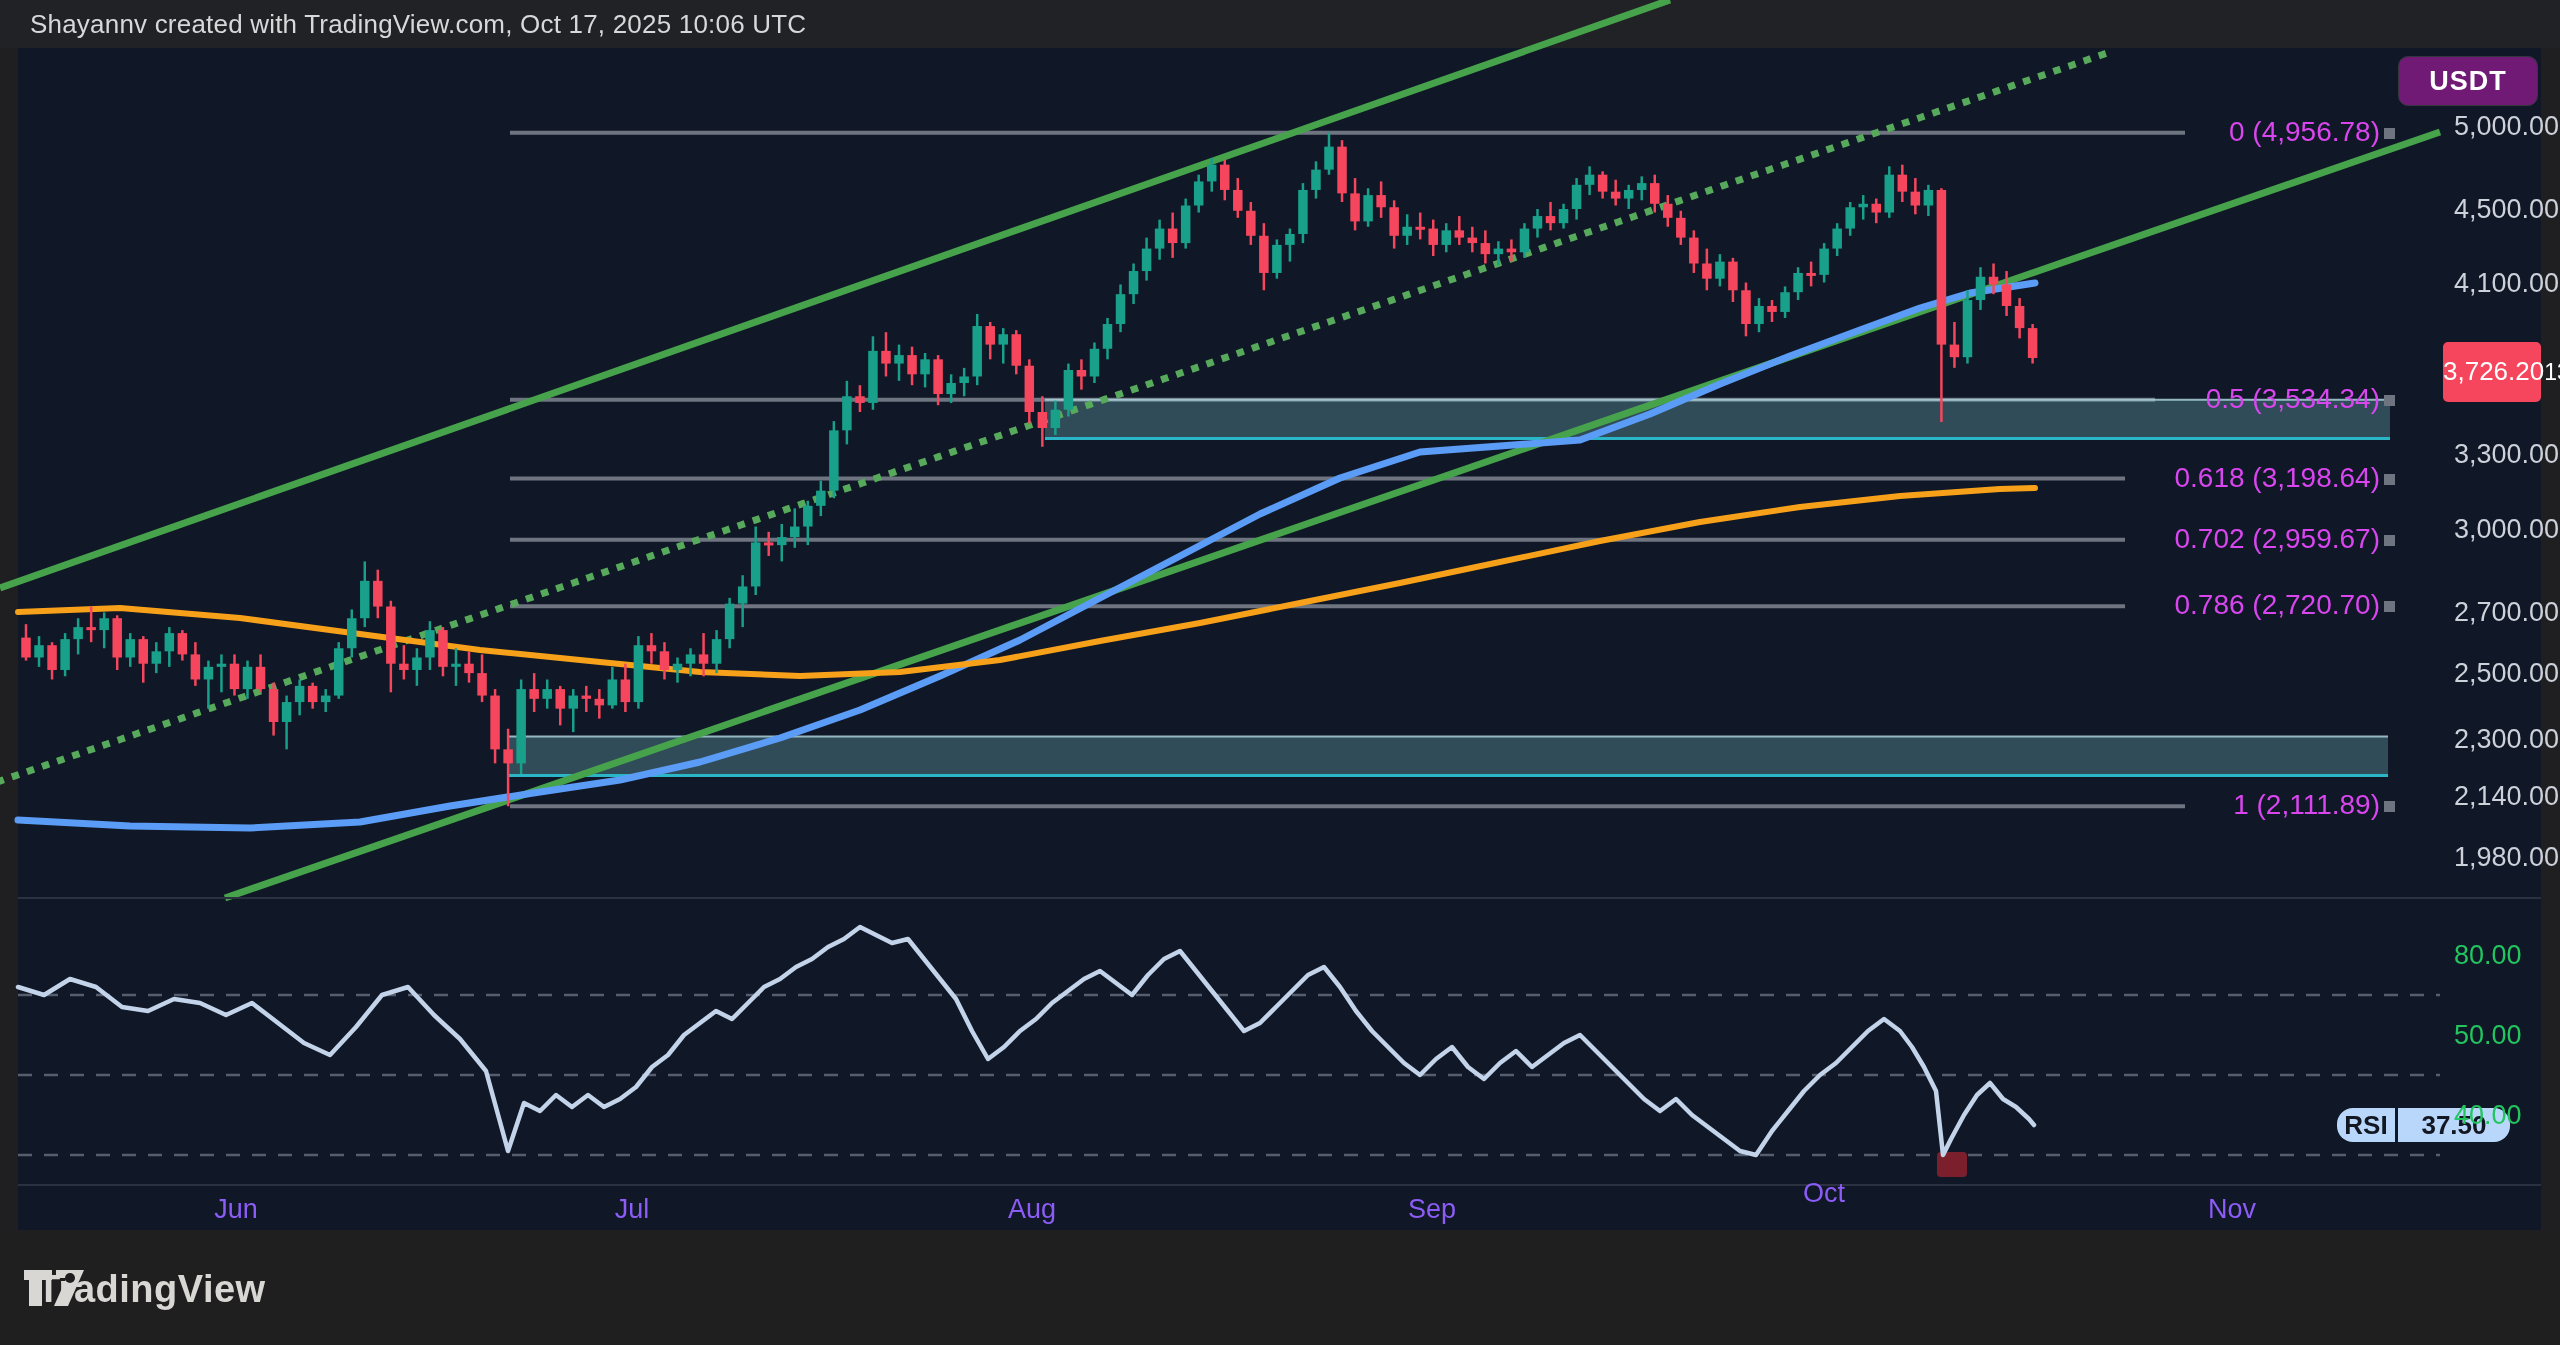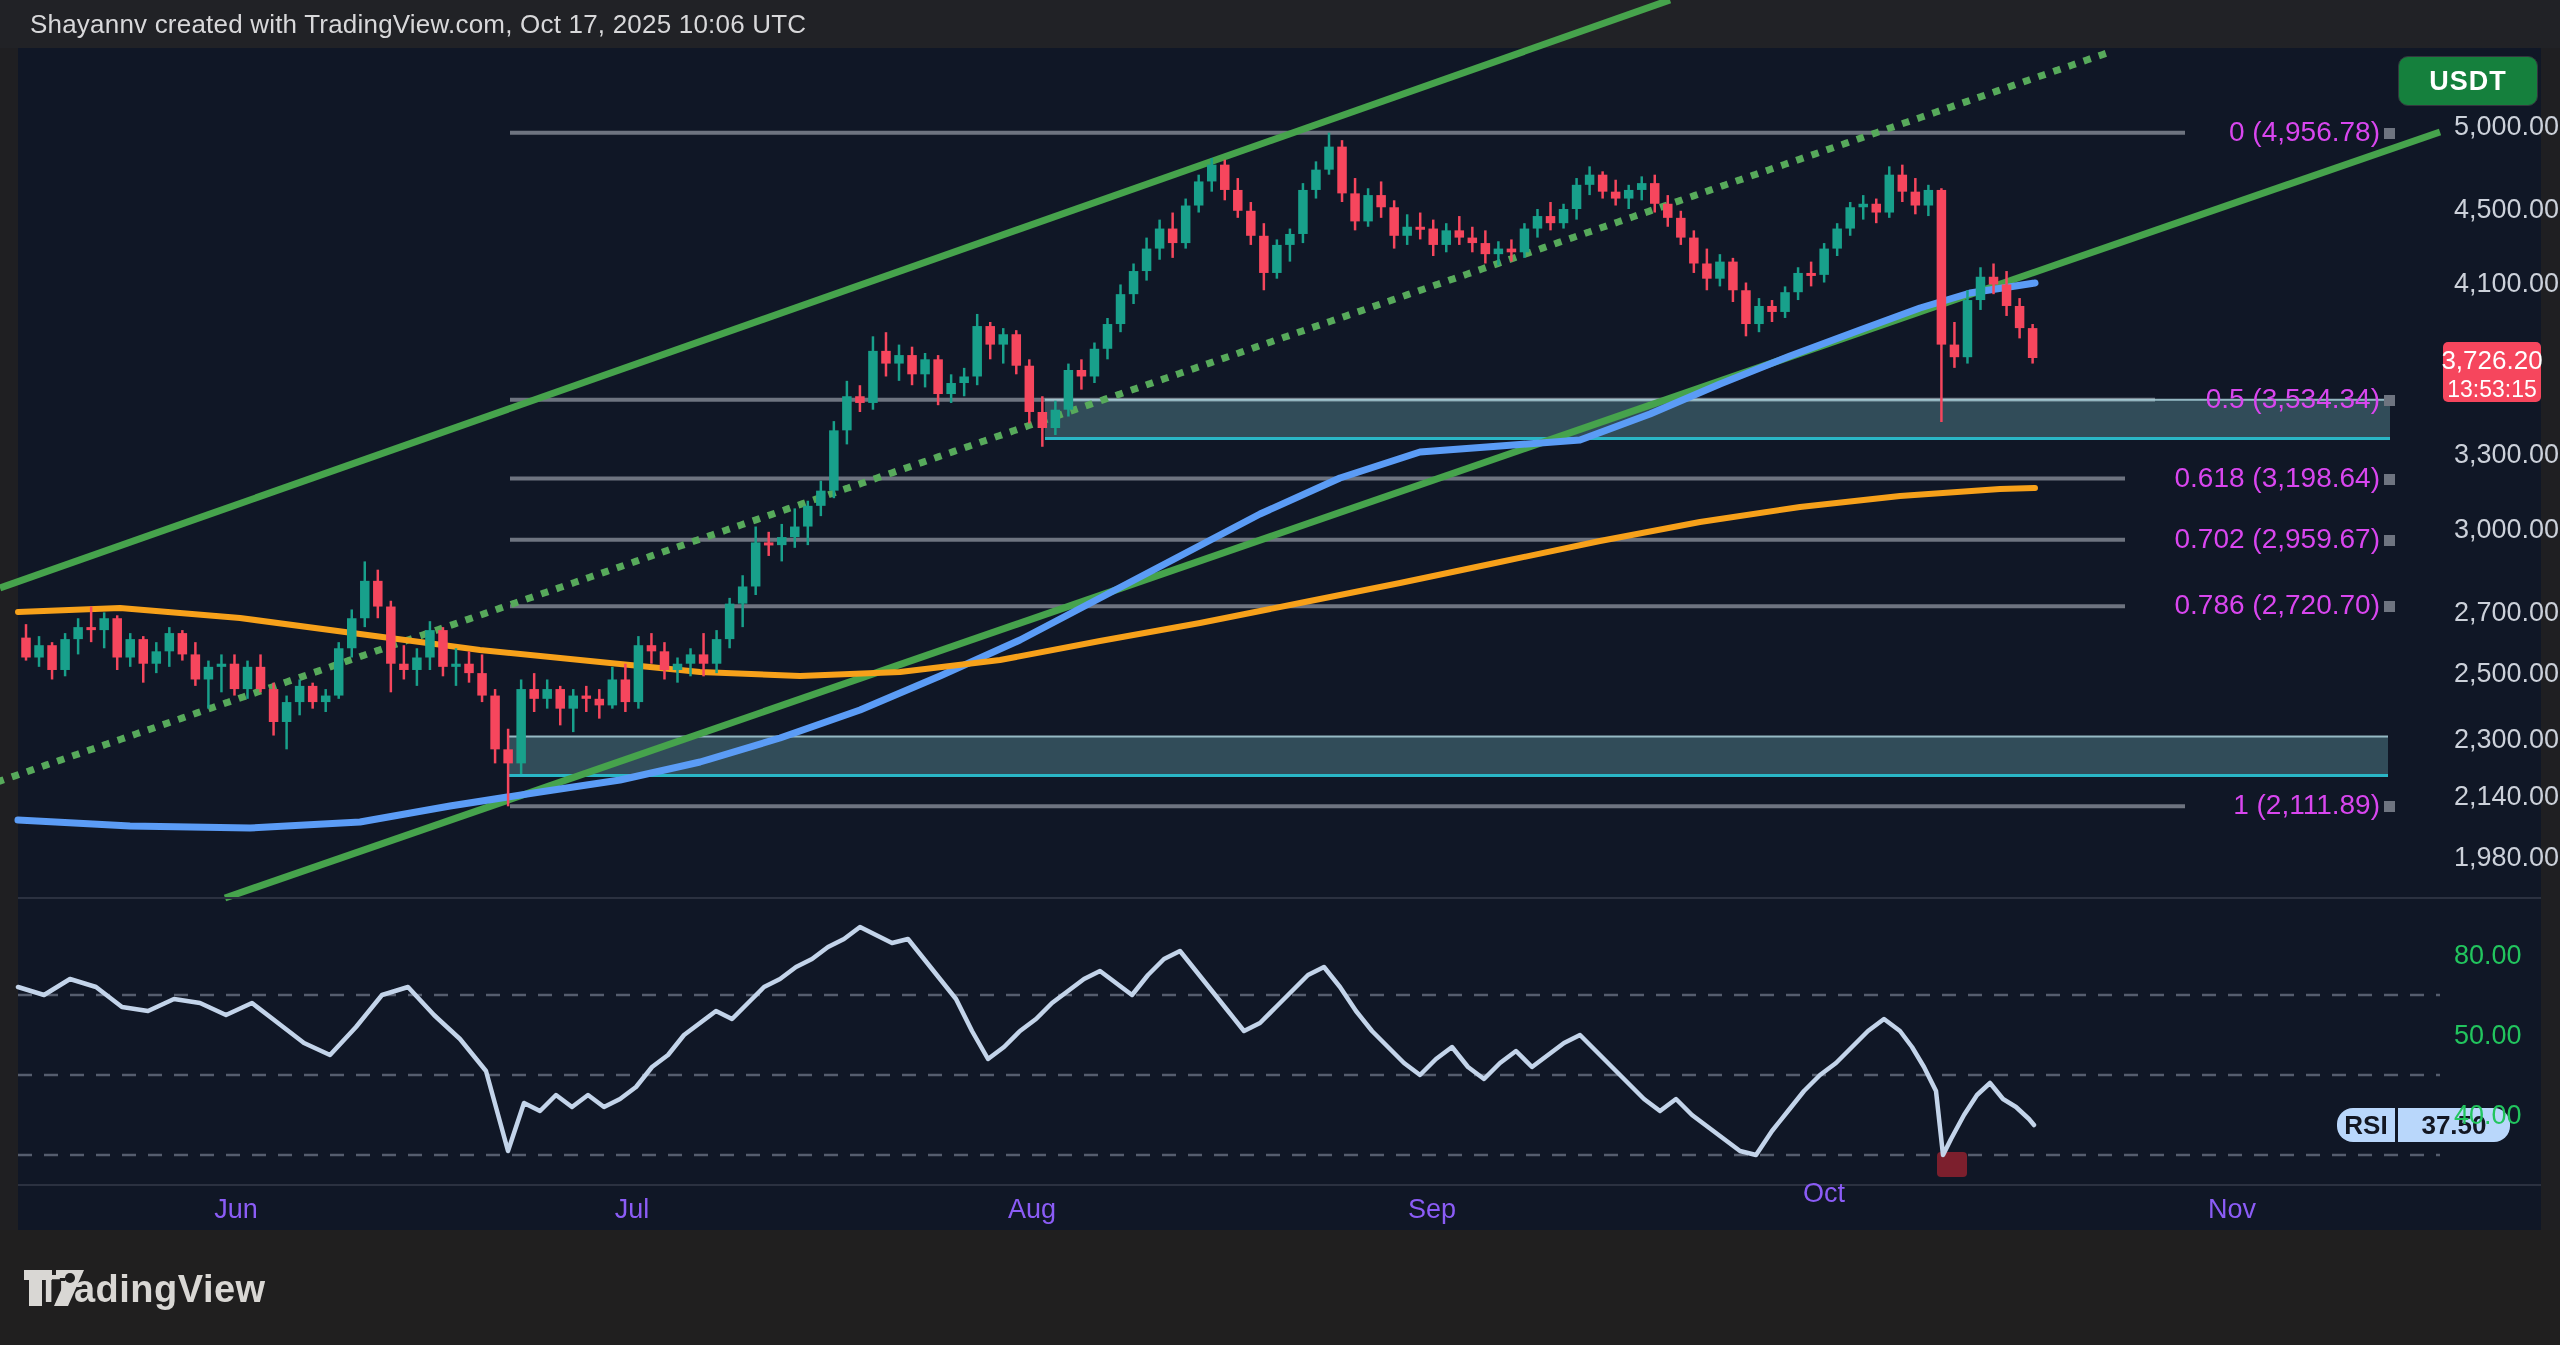--- a/index.html
+++ b/index.html
@@ -9,25 +9,25 @@
   #chart-bg{position:absolute;left:18px;top:48px;width:2523px;height:1182px;background:#101726;}
   #footer{position:absolute;left:0;top:1230px;width:2560px;height:115px;background:#201f1f;}
   #chart-canvas{position:absolute;left:0;top:0;width:2560px;height:1345px;}
   svg{position:absolute;left:0;top:0;}
   .lbl{position:absolute;pointer-events:none;white-space:nowrap;}
   .price-tick{left:2454px;font-size:27px;color:#ccd1da;}
   .rsi-tick{left:2454px;font-size:27px;color:#22c55e;}
   .month{font-size:27px;color:#8b5cf6;font-weight:400;transform:translateX(-50%);}
   .fib-label{right:180px;font-size:28px;color:#d946ef;}
   .fib-marker{position:absolute;left:2384px;width:11px;height:11px;background:#6e7480;}
-  #usdt-pill{position:absolute;left:2398px;top:56px;width:138px;height:48px;background:#15803d;
+  #usdt-pill{position:absolute;left:2398px;top:56px;width:138px;height:48px;background:#701a75;
     border:1px solid #33363e;border-radius:10px;color:#fff;font-size:27px;font-weight:700;
     display:flex;align-items:center;justify-content:center;letter-spacing:1px;}
   #price-badge{position:absolute;left:2443px;width:98px;height:60px;background:#f6465d;border-radius:5px;
-    color:#fff;display:flex;flex-direction:column;align-items:center;justify-content:flex-end;line-height:1.15;}
+    color:#fff;display:flex;flex-direction:row;align-items:center;justify-content:flex-start;line-height:1.15;}
   #price-badge .p{font-size:26px;} #price-badge .c{font-size:23px;}
   #rsi-badge{position:absolute;left:2337px;height:34px;display:flex;border-radius:16px;overflow:hidden;
     background:#101726;gap:3px;}
   #rsi-badge div{background:#b9d7fb;color:#131722;font-size:26px;font-weight:600;
     display:flex;align-items:center;justify-content:center;}
   #rsi-badge .k{width:58px;} #rsi-badge .v{width:112px;}
   #logo{position:absolute;left:23px;top:1268px;display:flex;align-items:center;}
   #logo-text{color:#d9d7d4;font-size:38px;font-weight:700;margin-left:14px;letter-spacing:.5px;}
 </style>
 </head>

